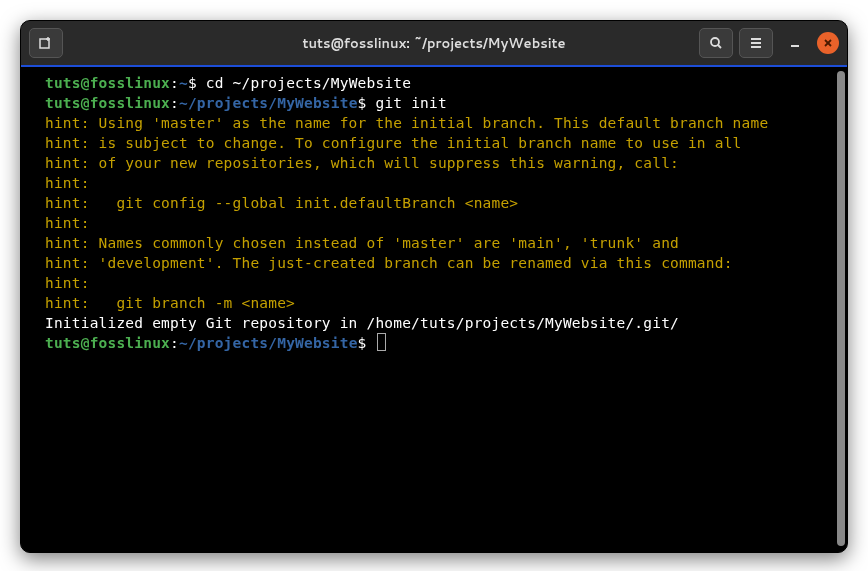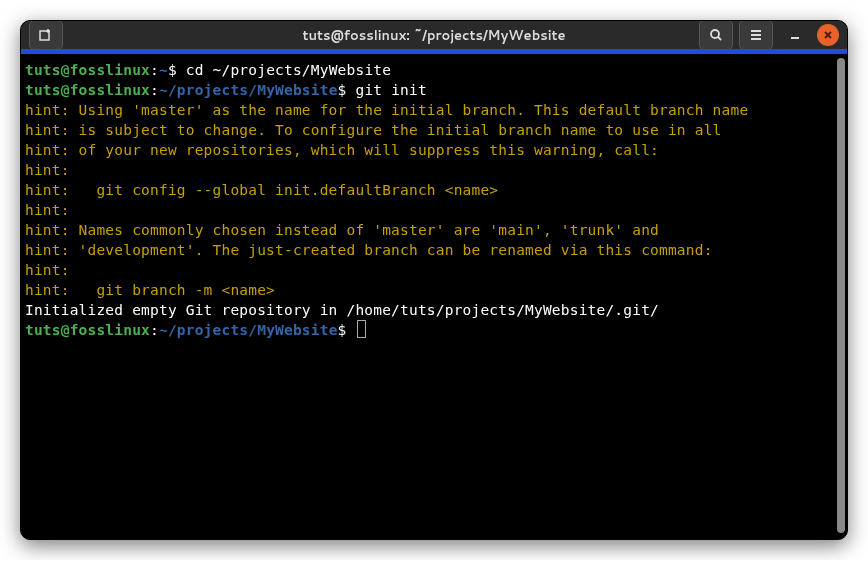--- a/index.html
+++ b/index.html
@@ -12,27 +12,27 @@
     }
     .window {
       width: 828px;
       background: #1a1a1a;
       border-radius: 10px;
       overflow: hidden;
       box-shadow: 0 6px 20px rgba(0,0,0,0.5);
       border: 1px solid #000;
     }
     .titlebar {
-      height: 33px;
+      height: 46px;
       background: #2a2a2a;
       display: flex;
       align-items: center;
       padding: 13px 8px;
       position: relative;
-      border-bottom: 5px solid #1d4ed8;
+      border-bottom: 2px solid #1d4ed8;
     }
     .tb-left { display: flex; gap: 6px; }
     .tb-btn {
       width: 34px;
       height: 30px;
       background: #3a3a3a;
       border: 1px solid #555;
       border-radius: 5px;
       display: flex;
       align-items: center;
@@ -66,21 +66,21 @@
       border-radius: 50%;
       background: #e9622a;
       display: flex;
       align-items: center;
       justify-content: center;
       cursor: pointer;
     }
     .win-close svg { stroke: #4a1a00; }
     .terminal {
       background: #000;
-      padding: 6px 4px;
+      padding: 6px 24px;
       height: 485px;
       overflow-y: auto;
       position: relative;
     }
     .terminal-inner {
       font-size: 14.5px;
       line-height: 20px;
       color: #fff;
       white-space: pre-wrap;
       word-break: break-all;

